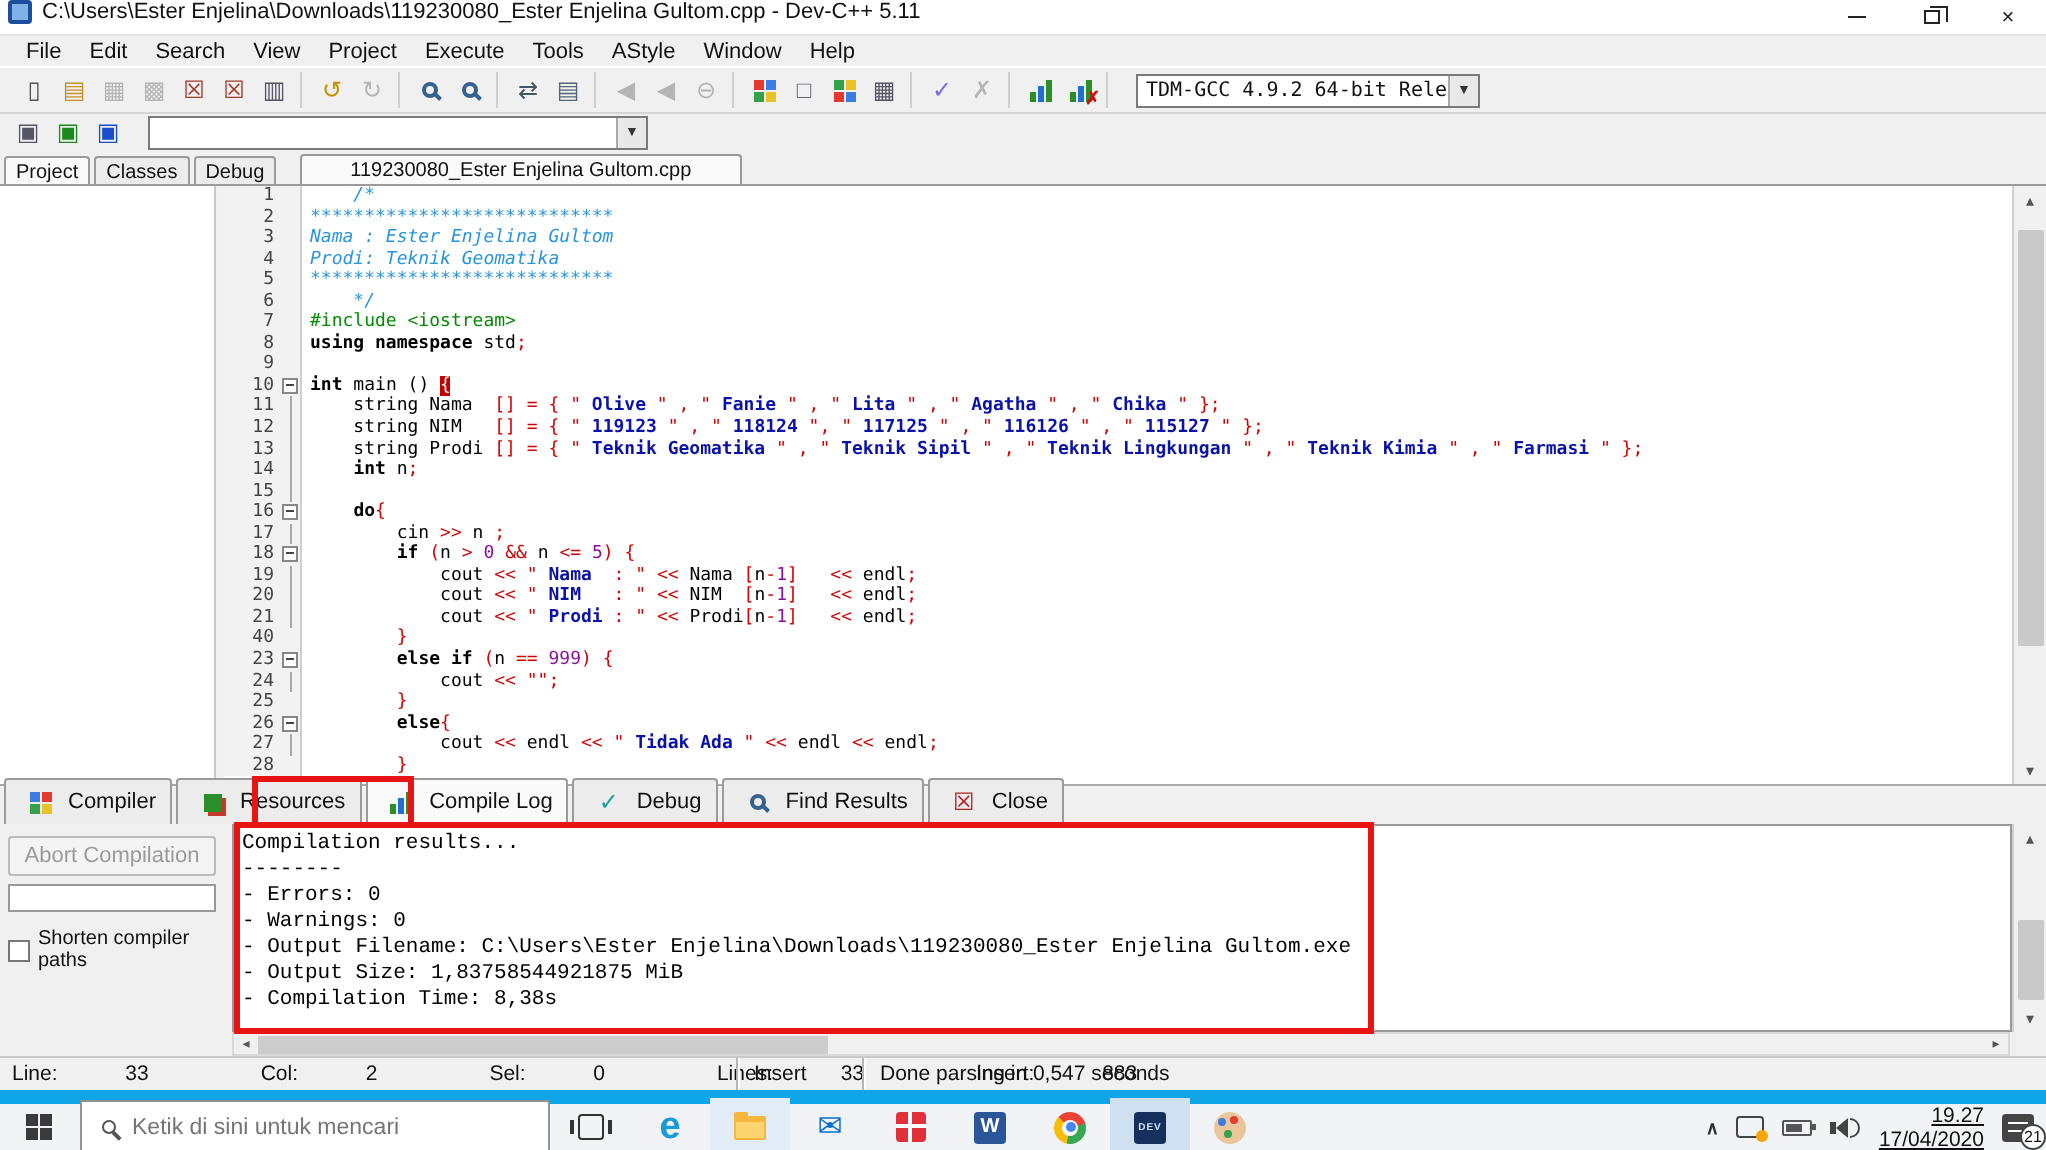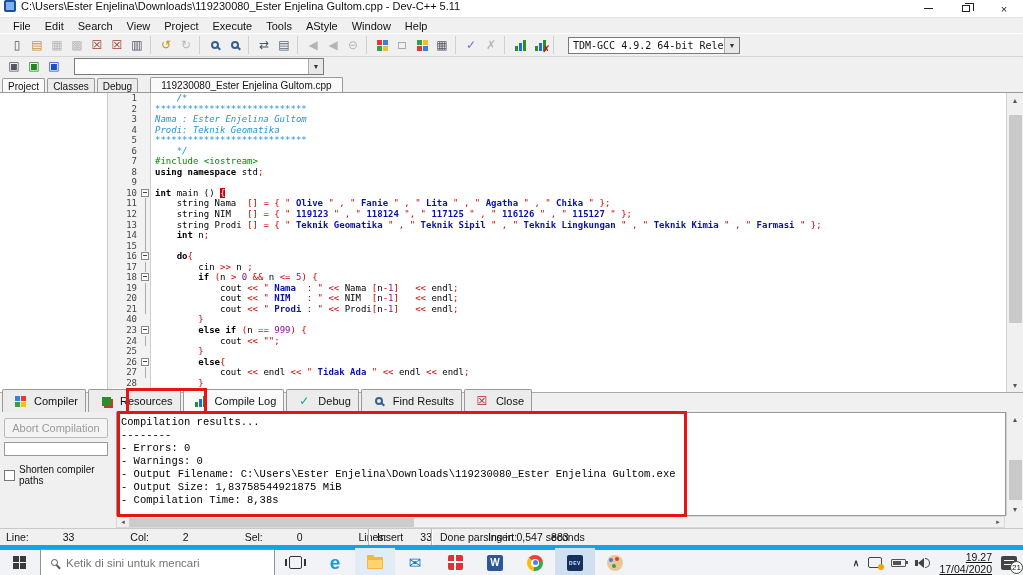--- a/index.html
+++ b/index.html
@@ -40,21 +40,21 @@
   .combotext { flex:1; font-family:"DejaVu Sans Mono", monospace; font-size:10px; color:#111; padding:0 4px; white-space:nowrap; overflow:hidden; }
   .combobtn { width:15px; height:100%; background:#e8e8e8; border-left:1px solid #aaa; font-size:7px; display:flex; align-items:center; justify-content:center; color:#333; }
   .compilercombo { width:172px; margin-left:12px; }
   .globcombo { width:280px; margin-left:8px; }
   .memcombo { width:250px; margin-left:10px; }
 
   
   .tabrow { position:absolute; left:0; top:75px; width:100%; height:17px; background:#f0f0f0; display:flex; align-items:flex-end; font-size:10px; }
   .stab { padding:2px 5px 1px; border:1px solid #9a9a9a; border-bottom:none; background:#ececec; margin-left:2px; border-radius:2px 2px 0 0; color:#111; }
   .stab.act { background:#fafafa; }
-  .filetab { margin-left:12px; padding:2px 10px 1px; border:1px solid #9a9a9a; border-bottom:none; background:#fafafa; border-radius:2px 2px 0 0; color:#111; }
+  .filetab { margin-left:12px; padding:2px 24px 1px; border:1px solid #9a9a9a; border-bottom:none; background:#fafafa; border-radius:2px 2px 0 0; color:#111; }
 
   
   .main { position:absolute; left:0; top:92px; width:100%; height:300px; background:#fff; border-top:1px solid #9a9a9a; display:flex; }
   .sidepanel { width:108px; background:#fff; border-right:1px solid #c9c9c9; }
   .splitter { width:4px; background:#f0f0f0; }
   .editor { flex:1; background:#fff; overflow:hidden; font-family:"DejaVu Sans Mono", monospace; font-size:9px; }
   .crow { display:flex; height:10.55px; line-height:10.6px; white-space:pre; }
   .ln { width:28px; flex:none; text-align:right; padding-right:3px; background:#f2f2f2; color:#444; }
   .fold { width:11px; flex:none; background:#f2f2f2; border-right:1px solid #cfcfcf; position:relative; }
   .fold.fline { background:#f2f2f2 linear-gradient(#aaa,#aaa) 5px 0/1px 100% no-repeat; }
@@ -105,21 +105,21 @@
   .sdiv { width:1px; height:100%; background:#b5b5b5; box-shadow:1px 0 0 #fff; }
   .s2 { width:62px; padding-left:8px; }
   .s3 { padding-left:8px; }
 
   
   .redrect { position:absolute; border:3px solid #e81313; pointer-events:none; }
   .rtab { left:126px; top:388px; width:81px; height:26px; }
   .rlog { left:117px; top:411px; width:570px; height:106px; }
 
   
-  .taskbar { position:absolute; left:0; top:545px; width:100%; height:30px; background:#f1f3f6; border-top:5px solid #0ea5e9; display:flex; align-items:center;justify-content:flex-end; }
+  .taskbar { position:absolute; left:0; top:545px; width:100%; height:30px; background:#f1f3f6; border-top:7px solid #0ea5e9; display:flex; align-items:center;justify-content:flex-end; }
   .tbtn { width:40px; height:30px; display:flex; align-items:center; justify-content:center; position:relative; flex:none; }
   .tbtn.hl { background:#e2ecf7; }
   .tbtn.sel { background:#cfe0f1; }
   .tbtn .ul { position:absolute; bottom:0; left:8px; right:8px; height:2px; background:#1a7fd4; }
   .winlogo { width:14px; height:14px; display:grid; grid-template-columns:6px 6px; grid-template-rows:6px 6px; gap:1px; }
   .winlogo i { background:#3a3a3a; }
   .searchbox { width:235px; height:28px; background:#fff; border:1px solid #8f9399; display:flex; align-items:center; gap:8px; padding-left:10px; flex:none; }
   .searchbox input { border:none; outline:none; font-size:11.5px; color:#555; width:180px; font-family:"Liberation Sans", sans-serif; background:transparent; }
   .smag { width:7px; height:7px; border:1.5px solid #555; border-radius:50%; position:relative; display:inline-block; flex:none; }
   .smag::after { content:""; position:absolute; width:5px; height:1.5px; background:#555; transform:rotate(45deg); right:-4px; bottom:-2px; }

